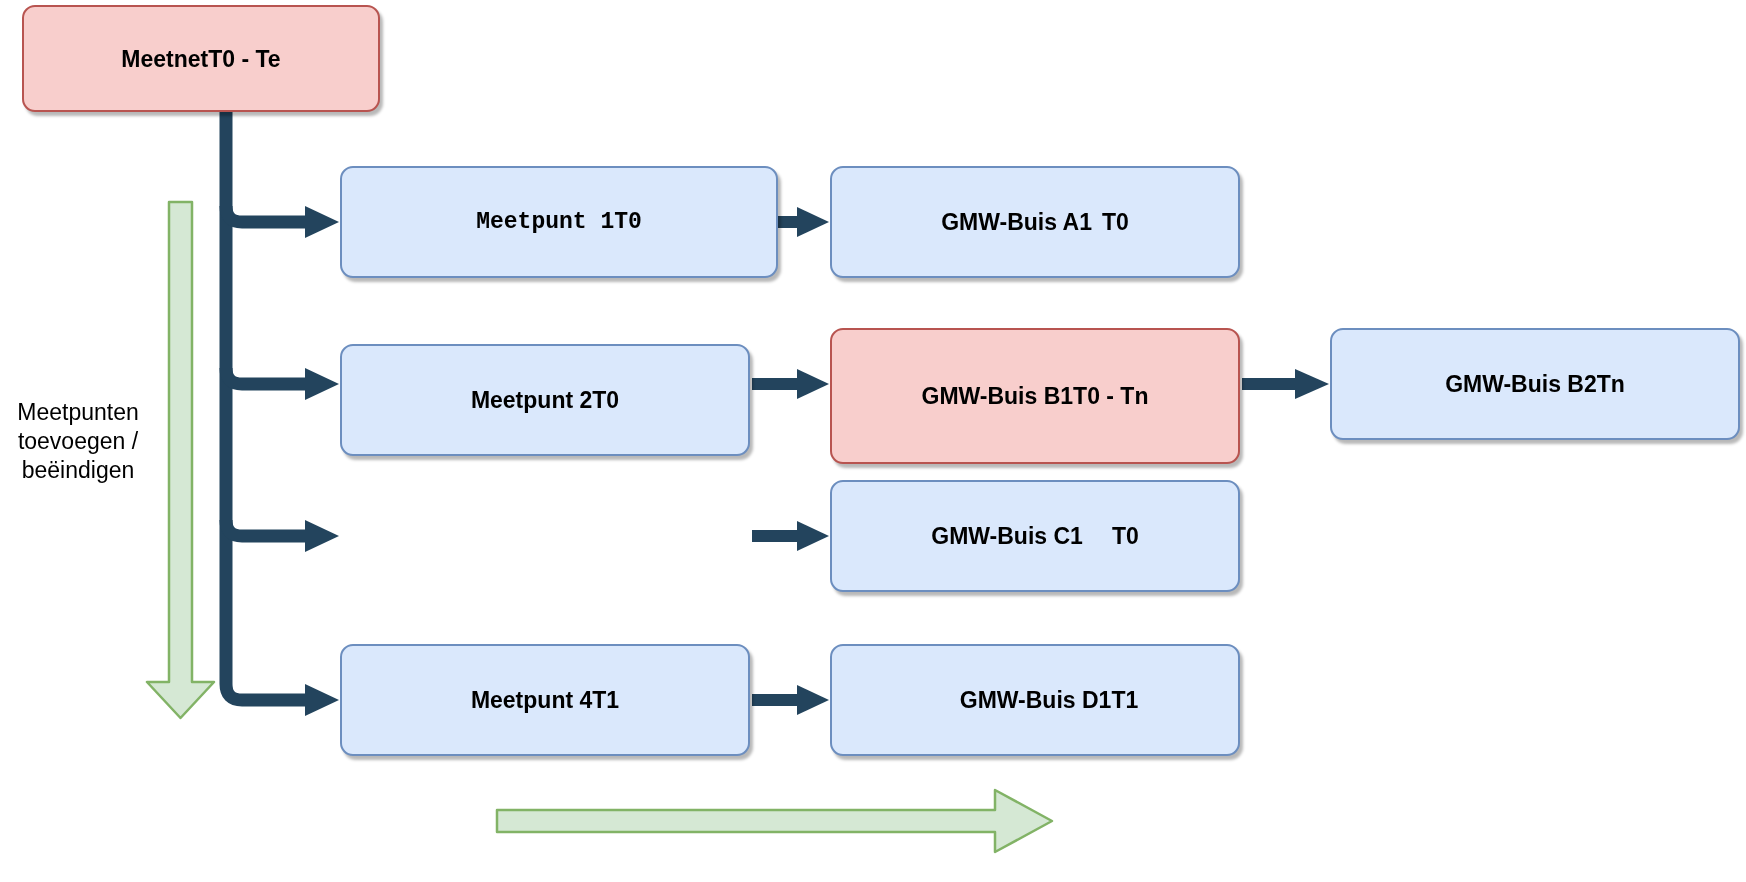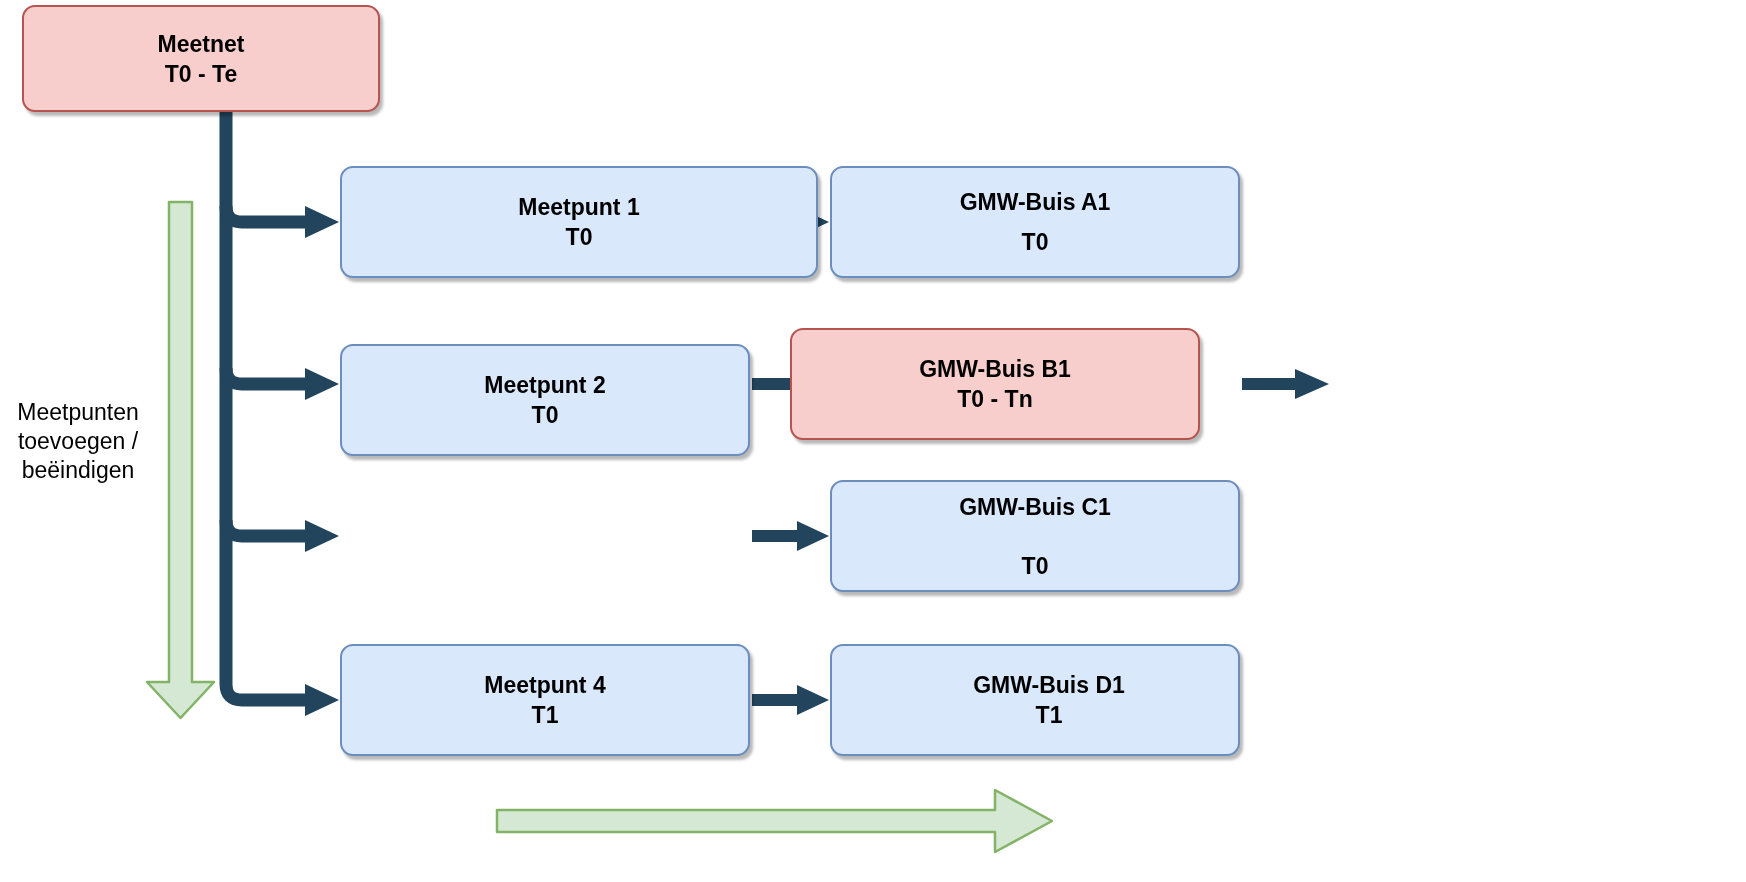--- a/index.html
+++ b/index.html
@@ -9,21 +9,21 @@
     background:#ffffff;
     font-family:"Liberation Sans", sans-serif;
     overflow:hidden;
   }
   .node{
     position:absolute;
     box-sizing:border-box;
     border-radius:13px;
     border:2px solid;
     display:flex;
-    flex-direction:column;
+    flex-direction:row;
     align-items:center;
     justify-content:center;
     text-align:center;
     font-weight:bold;
     font-size:23px;
     line-height:30px;
     color:#000000;
     box-shadow:3px 4px 3px rgba(0,0,0,0.28);
   }
   .node.blue{background:#dae8fc;border-color:#6c8ebf;}
@@ -76,36 +76,40 @@
     <polygon class="greenarrow" points="169,202 192,202 192,682 214,682 180.5,718 147,682 169,682"></polygon>
 
     <polygon class="greenarrow" points="497,810 995,810 995,790 1052,821 995,852 995,832 497,832"></polygon>
   </svg>
 
   <div class="node red w-small">
     <span class="line">Meetnet</span>
     <span class="line">T0 - Te</span>
   </div>
 
-  <div class="node blue" style="left:340px;top:166px;width:478px;height:112px;">
+  <div class="node blue" style="left:340px;top:166px;width:438px;height:112px;font-family:Liberation Mono, monospace;">
     <span class="line">Meetpunt 1</span>
     <span class="line">T0</span>
   </div>
   <div class="node blue" style="left:830px;top:166px;width:410px;height:112px;gap:10px;">
     <span class="line">GMW-Buis A1</span>
     <span class="line">T0</span>
   </div>
 
   <div class="node blue" style="left:340px;top:344px;width:410px;height:112px;">
     <span class="line">Meetpunt 2</span>
     <span class="line">T0</span>
   </div>
-  <div class="node red" style="left:790px;top:328px;width:410px;height:112px;">
+  <div class="node red" style="left:830px;top:328px;width:410px;height:136px;">
     <span class="line">GMW-Buis B1</span>
     <span class="line">T0 - Tn</span>
+  </div>
+  <div class="node blue" style="left:1330px;top:328px;width:410px;height:112px;">
+    <span class="line">GMW-Buis B2</span>
+    <span class="line">Tn</span>
   </div>
 
   <div class="node blue" style="left:830px;top:480px;width:410px;height:112px;gap:29px;">
     <span class="line">GMW-Buis C1</span>
     <span class="line">T0</span>
   </div>
 
   <div class="node blue" style="left:340px;top:644px;width:410px;height:112px;">
     <span class="line">Meetpunt 4</span>
     <span class="line">T1</span>

